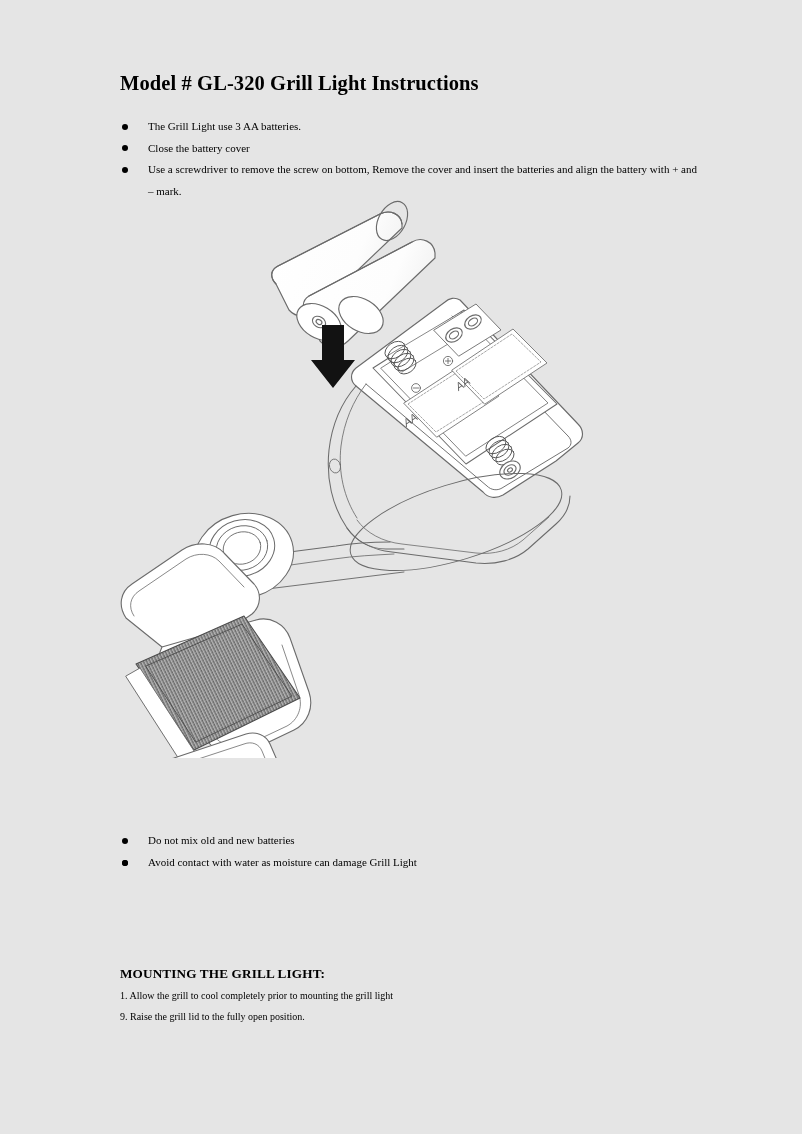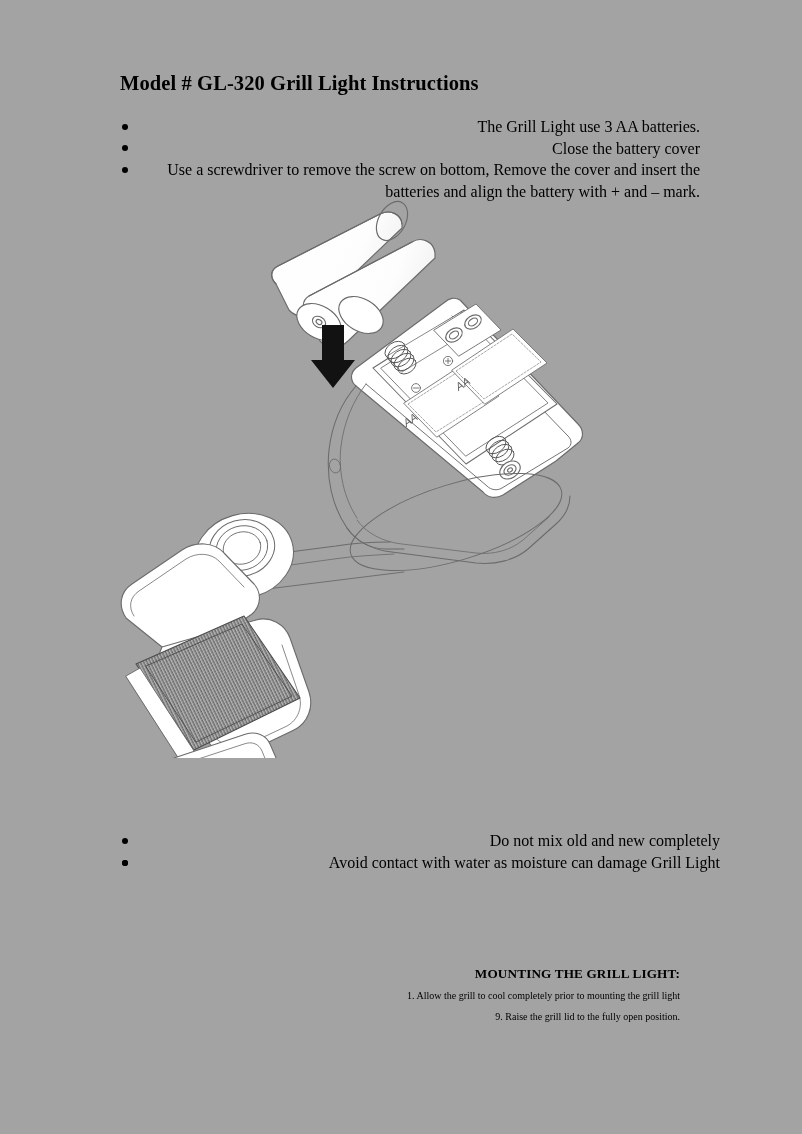--- a/index.html
+++ b/index.html
@@ -13,22 +13,21 @@
     height: 1134px;
     position: relative;
     font-family: "Liberation Serif", "DejaVu Serif", serif;
     color: #000000;
     overflow: hidden;
   }
   .page {
     position: relative;
     width: 802px;
     height: 1134px;
-    background: #a3a3a3;
-    text-align: right;
+    background: #e5e5e5;
   }
 
   
   .doc-title {
     position: absolute;
     left: 120px;
     top: 58px;
     font-size: 20.5px;
     font-weight: bold;
     letter-spacing: 0.1px;
@@ -42,21 +41,21 @@
     margin: 0;
     padding: 0;
     list-style: none;
   }
   #intro-list { top: 116px; width: 580px; }
   #caution-list { top: 830px; width: 600px; }
 
   .bullet-item {
     position: relative;
     padding-left: 28px;
-    font-size: 16px;
+    font-size: 11px;
     line-height: 21.5px;
     margin-bottom: 0px;
   }
   #caution-list .bullet-item { margin-bottom: 0.5px; }
 
   .bullet-dot {
     position: absolute;
     left: 2px;
     top: 7.5px;
     width: 6px;
@@ -347,21 +346,21 @@
           <path d="M96 604 L 146 586" stroke-width="0.7"></path>
           <path d="M104 620 L 158 600" stroke-width="0.7"></path>
         </g>
       </g>
     </svg>
   </div>
 
   <ul class="bullet-list" id="caution-list">
     <li class="bullet-item">
       <span class="bullet-dot"></span>
-      <span class="bullet-text">Do not mix old and new completely</span>
+      <span class="bullet-text">Do not mix old and new batteries</span>
     </li>
     <li class="bullet-item">
       <span class="bullet-dot"></span>
     </li>
     <li class="bullet-item">
       <span class="bullet-dot"></span>
       <span class="bullet-text">Avoid contact with water as moisture can damage Grill Light</span>
     </li>
   </ul>
 

